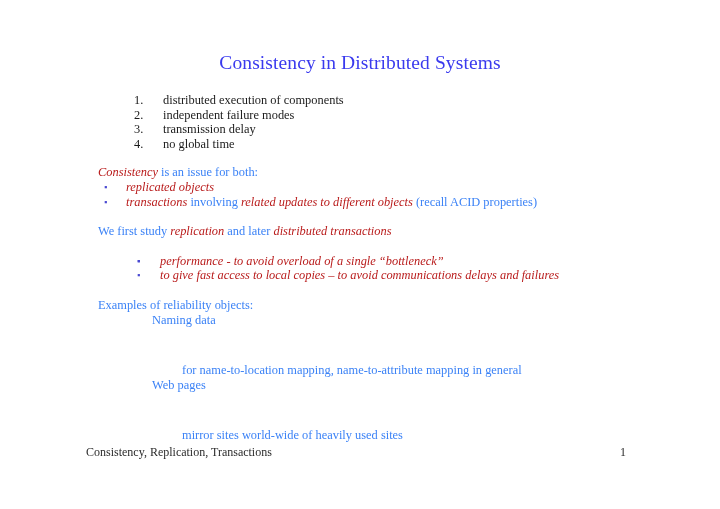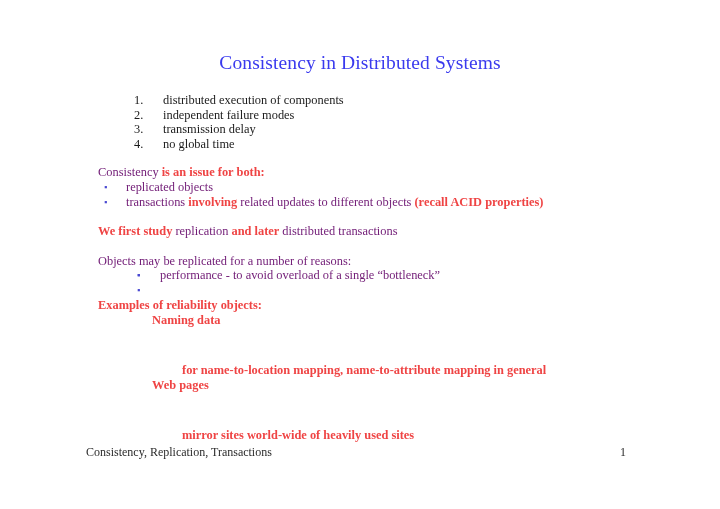--- a/index.html
+++ b/index.html
@@ -38,22 +38,22 @@
     width: 560px;
     font-size: 12.4px;
     line-height: 14.6px;
     color: #1a1a1a;
   }
 
   .line {
     white-space: nowrap;
   }
 
-  .blue  { color: #701a75; }
-  .black { color: #ef4444; font-weight: bold; }
+  .blue  { color: #b91c1c; font-style: italic; }
+  .black { color: #3b82f6; }
   .spacer-md { height: 14px; }
   .spacer-lg { height: 15px; }
 
   
   .num-row {
     position: relative;
     padding-left: 65px;
     white-space: nowrap;
   }
   .num-row .num {
@@ -159,31 +159,31 @@
     </div>
 
     <div class="spacer-lg"></div>
 
     <div class="line">
       <span class="black">We first study </span><span class="blue">replication</span><span class="black"> and later </span><span class="blue">distributed transactions</span>
     </div>
 
     <div class="spacer-lg"></div>
 
-    <div class="line blue">Objects may be replicated for a number of reasons:</div>
 
     <div class="sub-bul-row">
       <span class="bul">▪</span>
     </div>
     <div class="sub-bul-row">
       <span class="bul">▪</span>
       <span class="blue">performance - to avoid overload of a single “bottleneck”</span>
     </div>
     <div class="sub-bul-row">
       <span class="bul">▪</span>
+      <span class="blue">to give fast access to local copies – to avoid communications delays and failures</span>
     </div>
 
     <div class="spacer-lg"></div>
 
     <div class="ind-0 black">Examples of reliability objects:</div>
     <div class="ind-1 black">Naming data</div>
     <div class="ind-2 black">for name-to-location mapping, name-to-attribute mapping in general</div>
     <div class="ind-1 black">Web pages</div>
     <div class="ind-2 black">mirror sites world-wide of heavily used sites</div>
 

